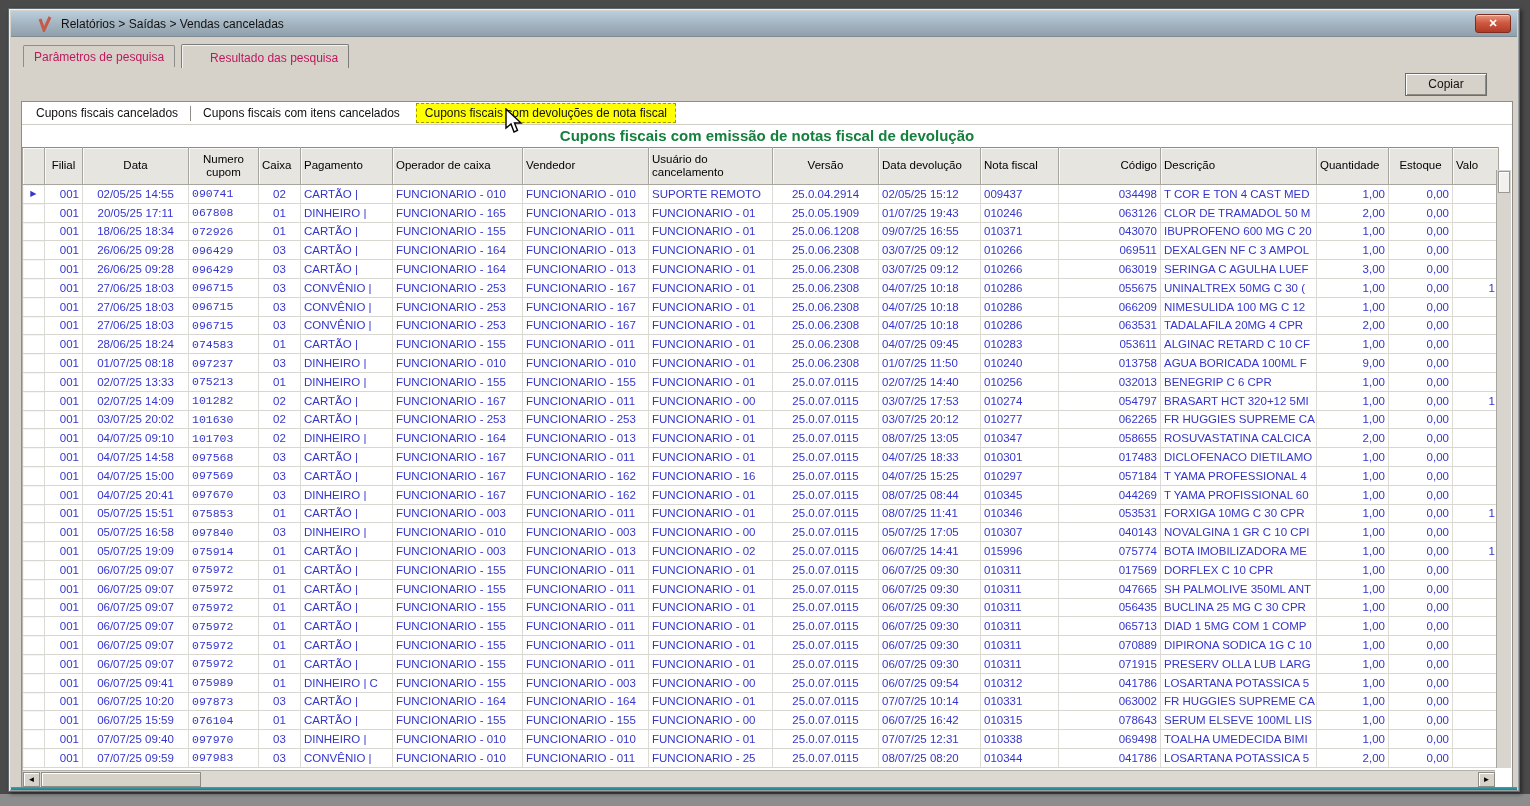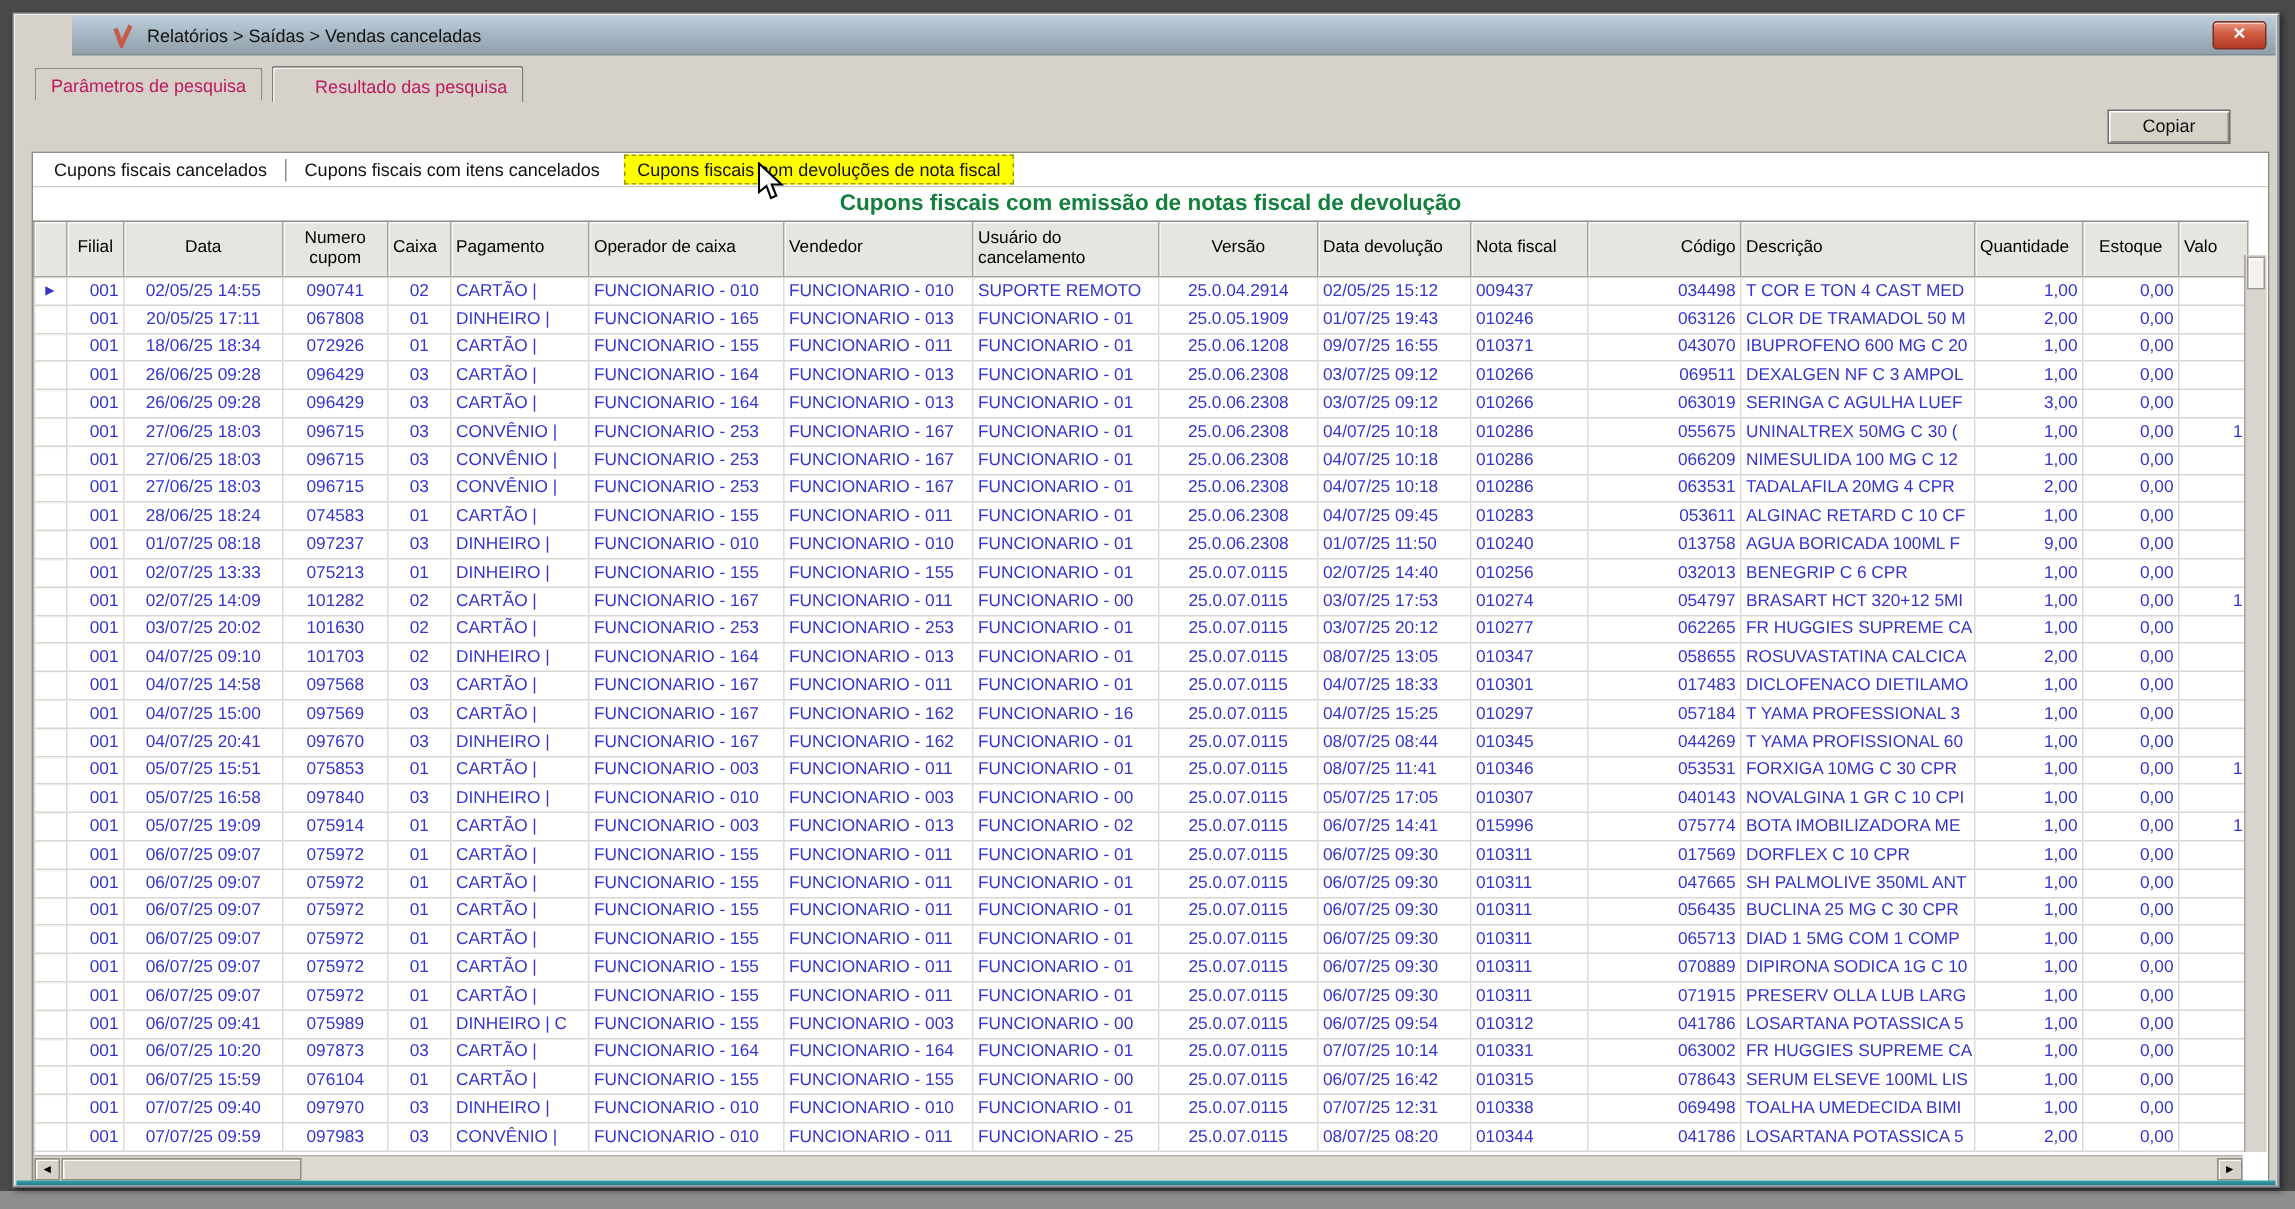--- a/index.html
+++ b/index.html
@@ -9,21 +9,21 @@
 
   .window { position:absolute; left:8px; top:8px; width:1512px; height:784px;
     background:#d6d2ca; border:1px solid #5f6a70; z-index:1;
     box-shadow: inset 1px 1px 0 #eef2f5, inset -1px -1px 0 #9aa0a4, 2px 2px 4px rgba(0,0,0,.45); }
   .window-bottom-accent { position:absolute; left:2px; right:2px; bottom:1px; height:3px;
     background:linear-gradient(#35a4b0,#1f7e8a); }
 
   
   .titlebar { position:absolute; left:2px; top:2px; right:2px; height:26px;
     background:linear-gradient(#bccedc,#a2b3bf 55%,#90a0ab);
-    border-bottom:1px solid #7e8c96; display:flex; align-items:center;margin-left:37px; }
+    border-bottom:1px solid #7e8c96; display:flex; align-items:center; }
   .app-icon { width:16px; height:16px; margin:0 8px 0 26px; }
   .title-text { font-size:12px; color:#111; }
   .close-btn { position:absolute; right:6px; top:3px; width:36px; height:19px;
     background:linear-gradient(#e9967f,#cf5a41 45%,#b13a26);
     border:1px solid #7e2d1e; border-radius:3px; color:#fff; font-weight:bold;
     font-size:11px; line-height:17px; text-align:center;
     box-shadow: inset 0 1px 0 rgba(255,255,255,.55); cursor:default; }
 
   
   .tabs { position:absolute; left:14px; top:34px; height:24px; display:flex; align-items:flex-end; }
@@ -61,21 +61,21 @@
   table.grid td { height:18.8px; border-right:1px solid #dddbd6; border-bottom:1px solid #d8d6d1;
     color:#3535cd; white-space:nowrap; overflow:hidden; padding:0 3px; background:#fff; }
   td.c-ind { background:#e4e1da; border-right:1px solid #a8a59f; border-bottom:1px solid #b9b6b0;
     box-shadow: inset 1px 1px 0 #f6f5f2; color:#000; text-align:center; font-size:8px; padding:0; }
   th.c-ind { box-shadow: inset 1px 1px 0 #faf9f7; }
 
   .th-center { text-align:center !important; }
   .th-right  { text-align:right !important; }
   .col-filial { text-align:right; padding-right:6px; }
   .col-data { text-align:center; }
-  .col-numero_cupom { text-align:center; padding-right:9px; }
+  .col-numero_cupom { text-align:left; padding-right:9px;font-family:Liberation Mono, monospace; }
   .col-caixa { text-align:center; }
   .col-versao { text-align:center; }
   .col-nota_fiscal { padding-right:15px; }
   .col-codigo { text-align:right; padding-right:5px; }
   .col-quantidade { text-align:right; padding-right:8px; }
   .col-estoque { text-align:right; padding-right:10px;margin-top:40px; }
   .col-valor { text-align:right; padding-right:1px; }
 
   
   .vscroll { position:absolute; right:1px; top:68px; width:15px; bottom:20px;
@@ -461,21 +461,21 @@
             <td class="col-numero_cupom">097569</td>
             <td class="col-caixa">03</td>
             <td class="col-pagamento">CARTÃO |</td>
             <td class="col-operador">FUNCIONARIO - 167</td>
             <td class="col-vendedor">FUNCIONARIO - 162</td>
             <td class="col-usuario_cancelamento">FUNCIONARIO - 16</td>
             <td class="col-versao">25.0.07.0115</td>
             <td class="col-data_devolucao">04/07/25 15:25</td>
             <td class="col-nota_fiscal">010297</td>
             <td class="col-codigo">057184</td>
-            <td class="col-descricao">T YAMA PROFESSIONAL 3</td>
+            <td class="col-descricao">T YAMA PROFESSIONAL 4</td>
             <td class="col-quantidade">1,00</td>
             <td class="col-estoque">0,00</td>
             <td class="col-valor"></td>
           </tr>
           <tr>
             <td class="c-ind"></td>
             <td class="col-filial">001</td>
             <td class="col-data">04/07/25 20:41</td>
             <td class="col-numero_cupom">097670</td>
             <td class="col-caixa">03</td>

